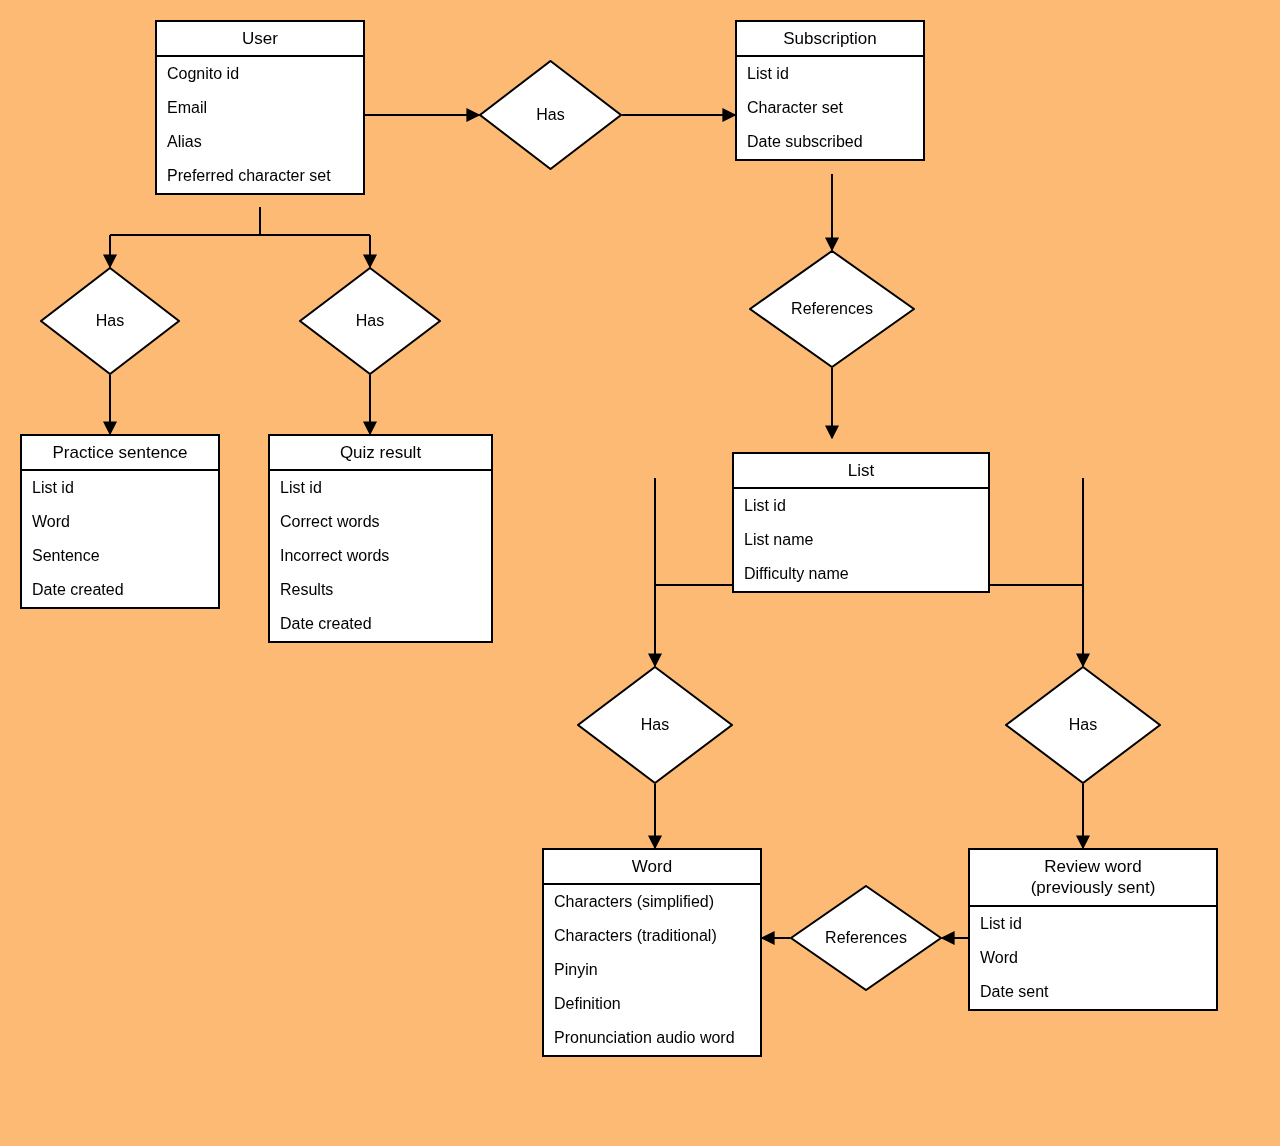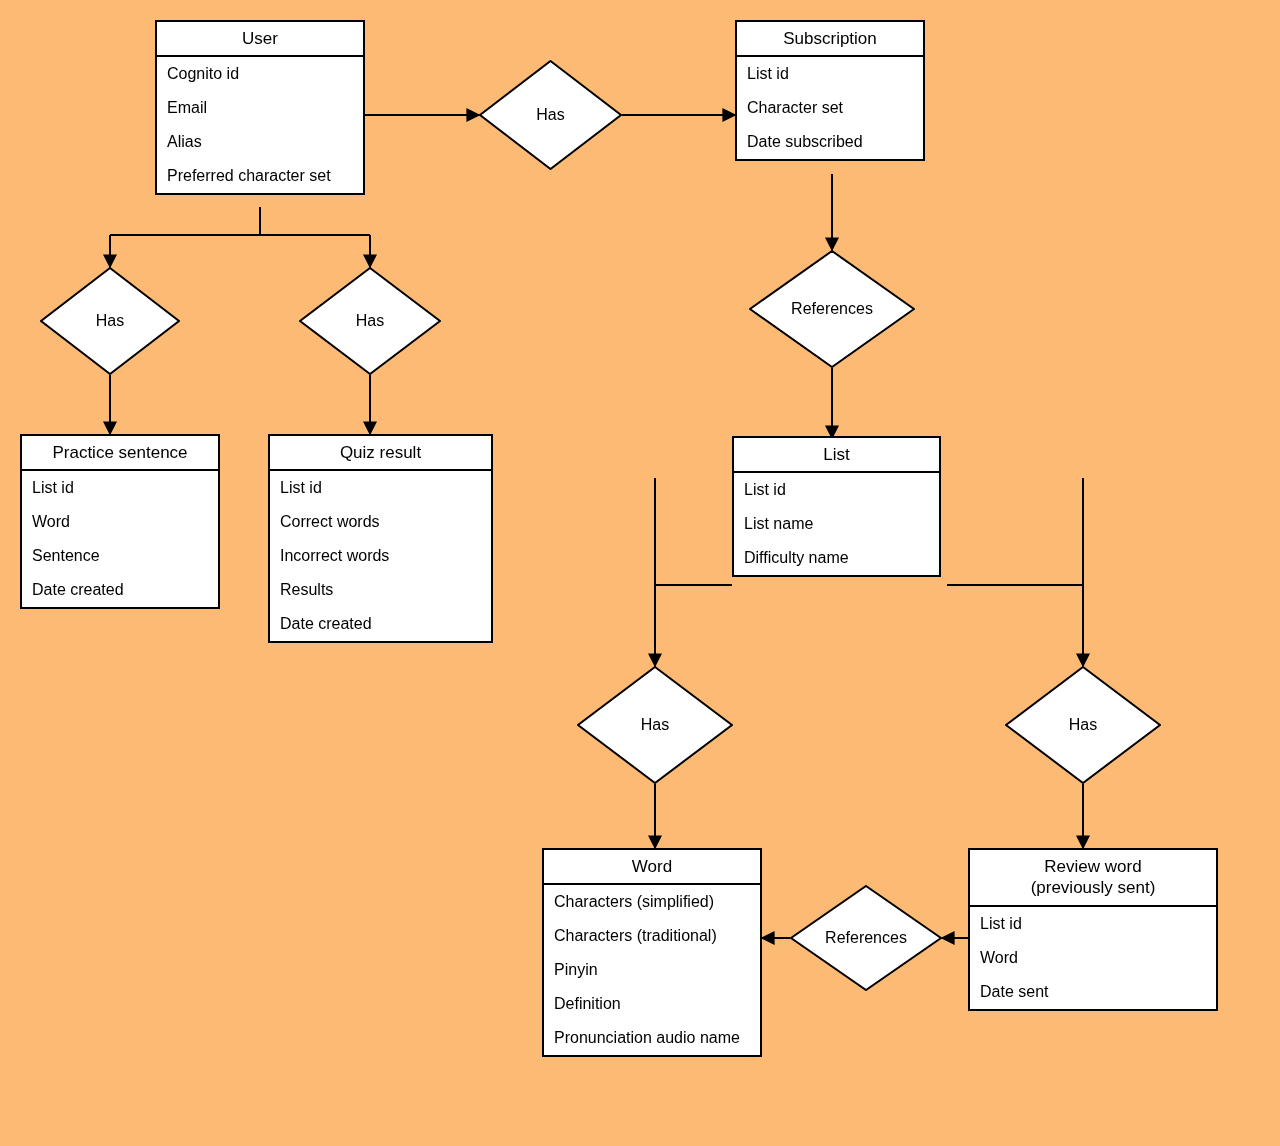--- a/index.html
+++ b/index.html
@@ -155,37 +155,37 @@
     <div class="entity-title">Quiz result</div>
     <ul>
       <li>List id</li>
       <li>Correct words</li>
       <li>Incorrect words</li>
       <li>Results</li>
       <li>Date created</li>
     </ul>
   </div>
 
-  <div class="entity" style="left:732px; top:436px; width:209px;">
+  <div class="entity" style="left:732px; top:452px; width:258px;">
     <div class="entity-title">List</div>
     <ul>
       <li>List id</li>
       <li>List name</li>
       <li>Difficulty name</li>
     </ul>
   </div>
 
   <div class="entity" style="left:542px; top:848px; width:220px;">
     <div class="entity-title">Word</div>
     <ul>
       <li>Characters (simplified)</li>
       <li>Characters (traditional)</li>
       <li>Pinyin</li>
       <li>Definition</li>
-      <li>Pronunciation audio name</li>
+      <li>Pronunciation audio word</li>
     </ul>
   </div>
 
   <div class="entity" style="left:968px; top:848px; width:250px;">
     <div class="entity-title">Review word
 (previously sent)</div>
     <ul>
       <li>List id</li>
       <li>Word</li>
       <li>Date sent</li>

